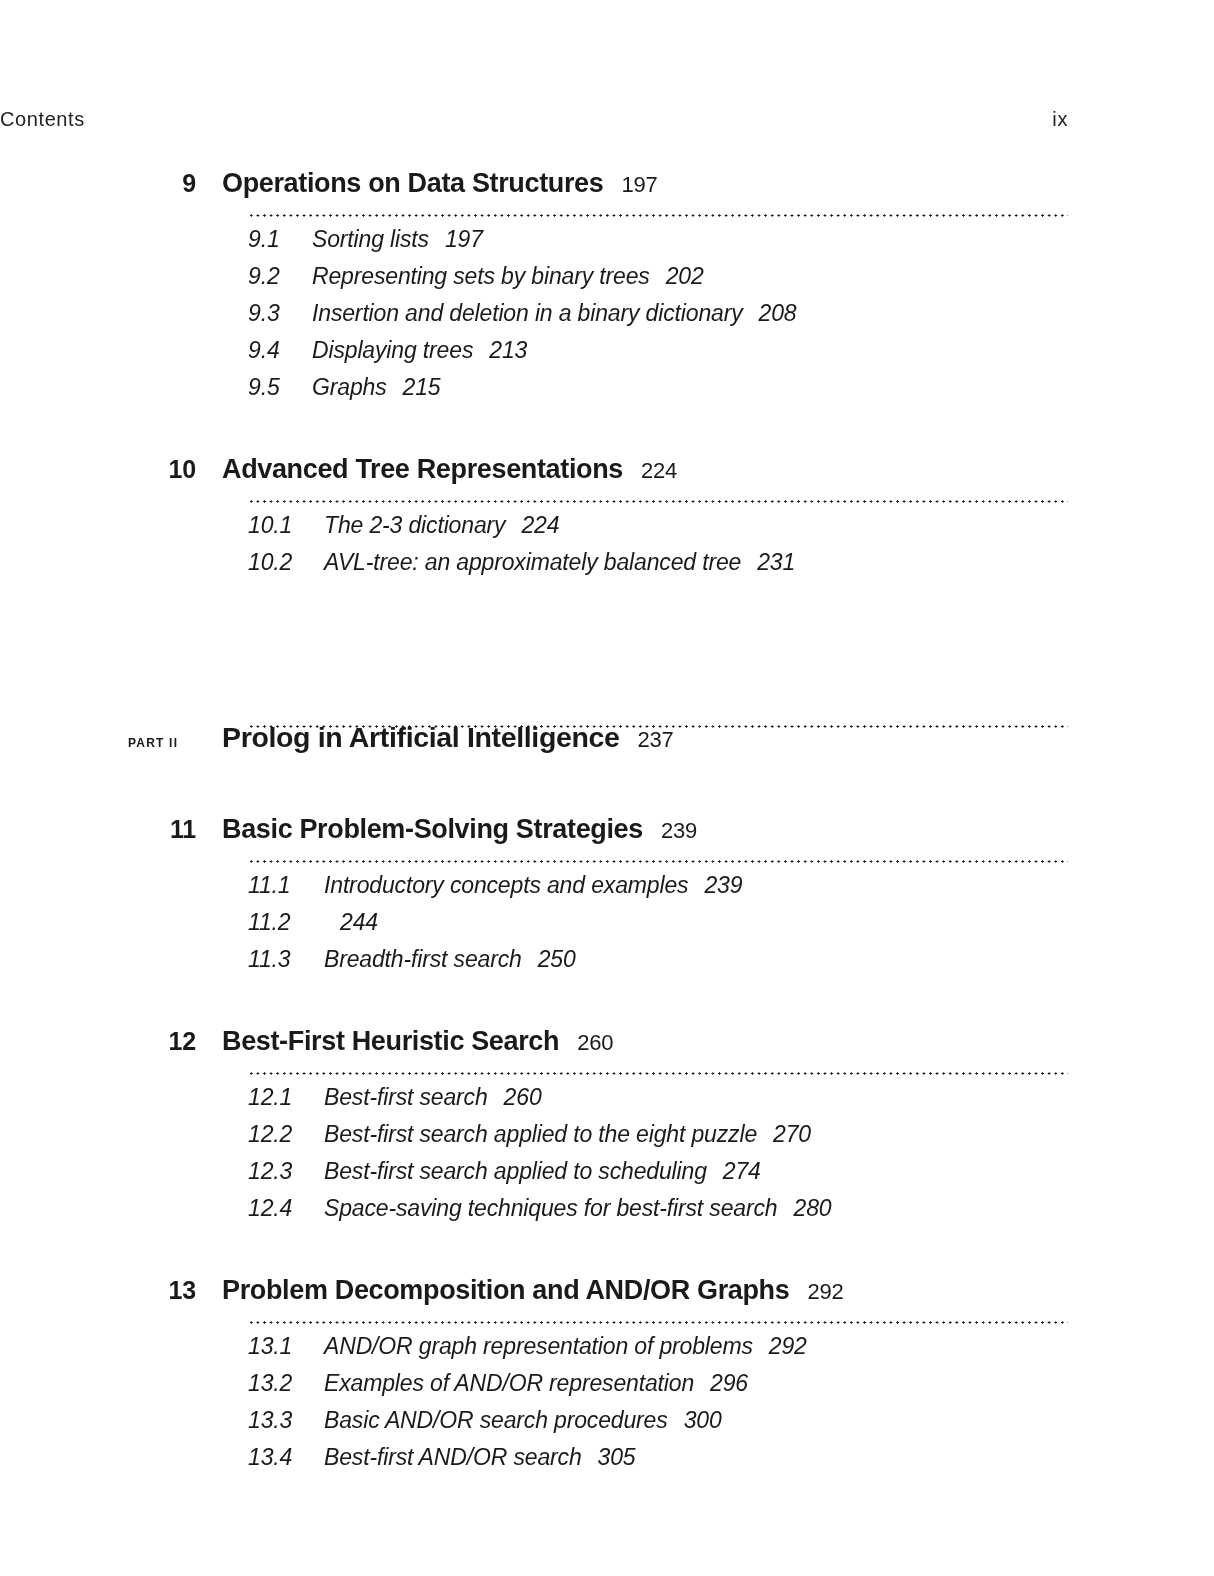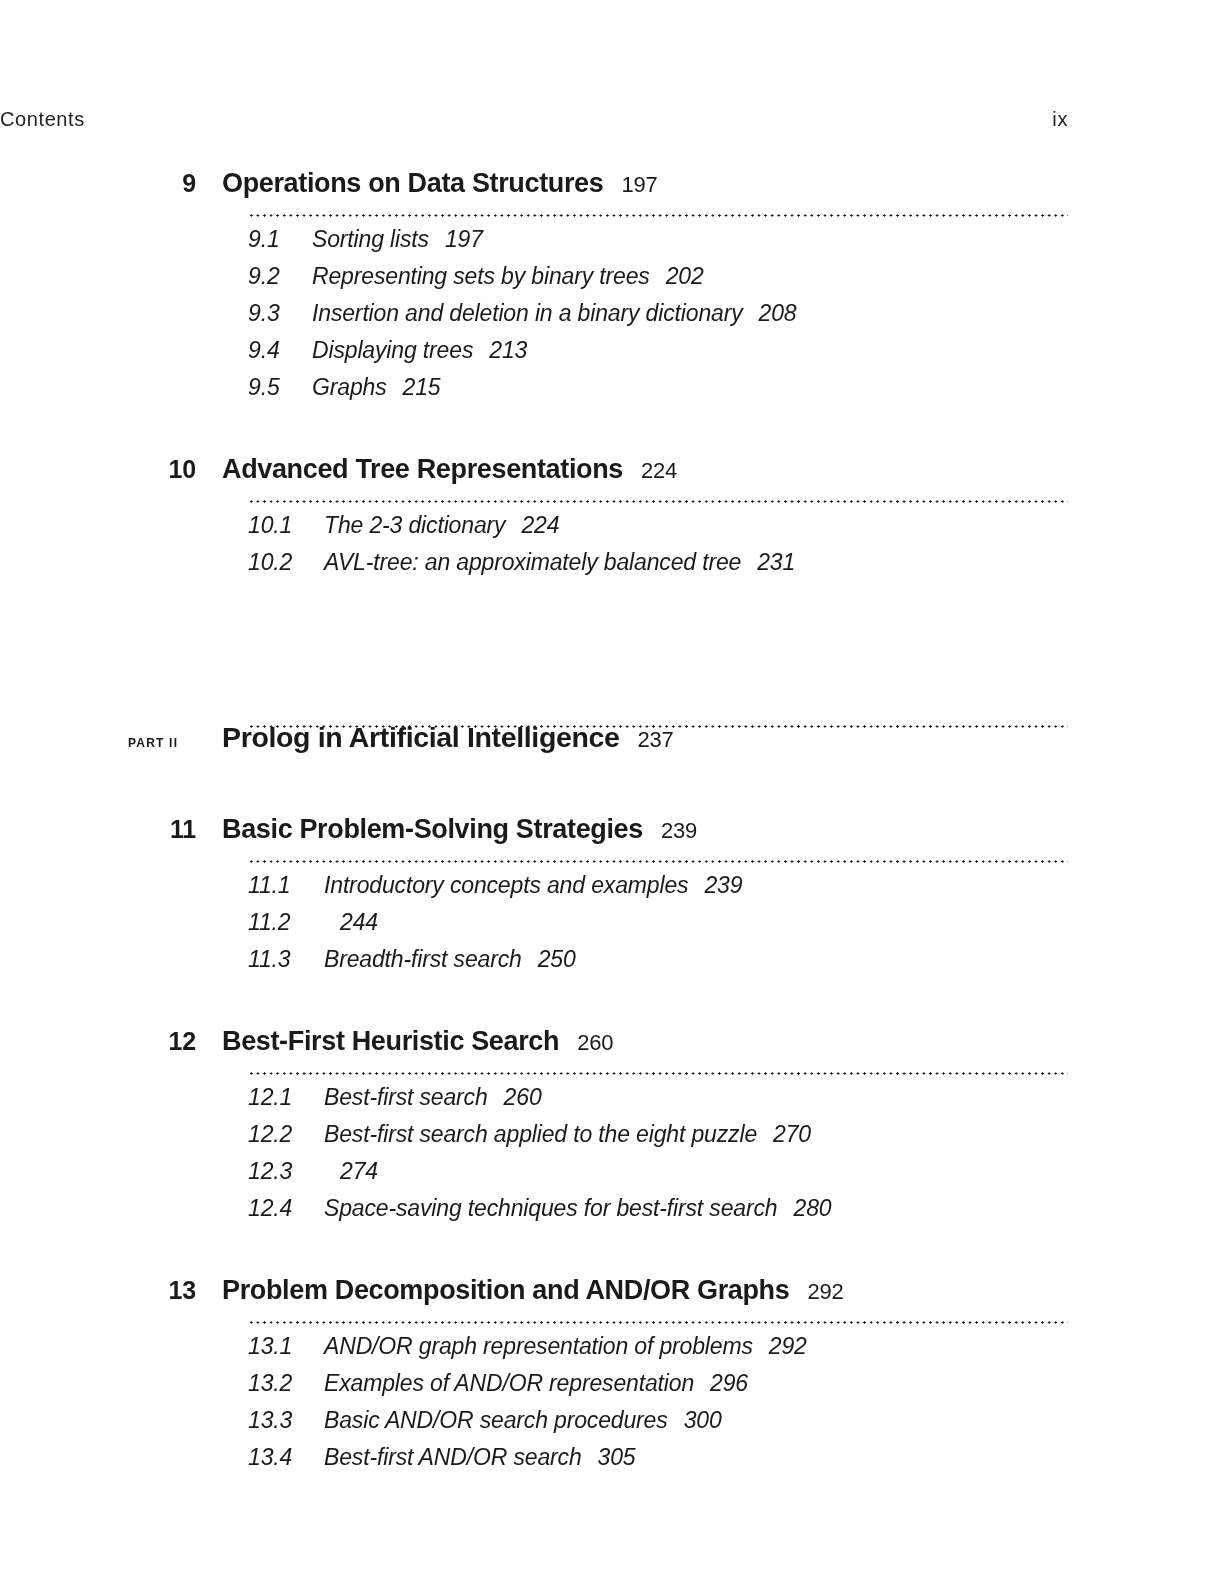--- a/index.html
+++ b/index.html
@@ -250,20 +250,21 @@
             <span class="sec-title">Best-first search</span>
             <span class="sec-page">260</span>
           </div>
           <div class="sec-row">
             <span class="sec-num wide">12.2</span>
             <span class="sec-title">Best-first search applied to the eight puzzle</span>
             <span class="sec-page">270</span>
           </div>
           <div class="sec-row">
             <span class="sec-num wide">12.3</span>
+            <span class="sec-title">Best-first search applied to scheduling</span>
             <span class="sec-page">274</span>
           </div>
           <div class="sec-row">
             <span class="sec-num wide">12.4</span>
             <span class="sec-title">Space-saving techniques for best-first search</span>
             <span class="sec-page">280</span>
           </div>
         </div>
       </div>
       <div class="gap-chapter"></div>

